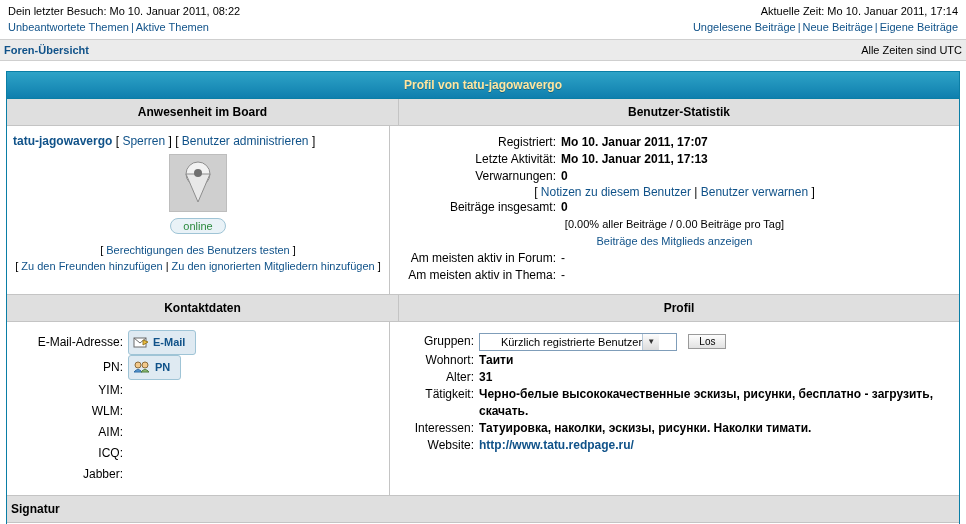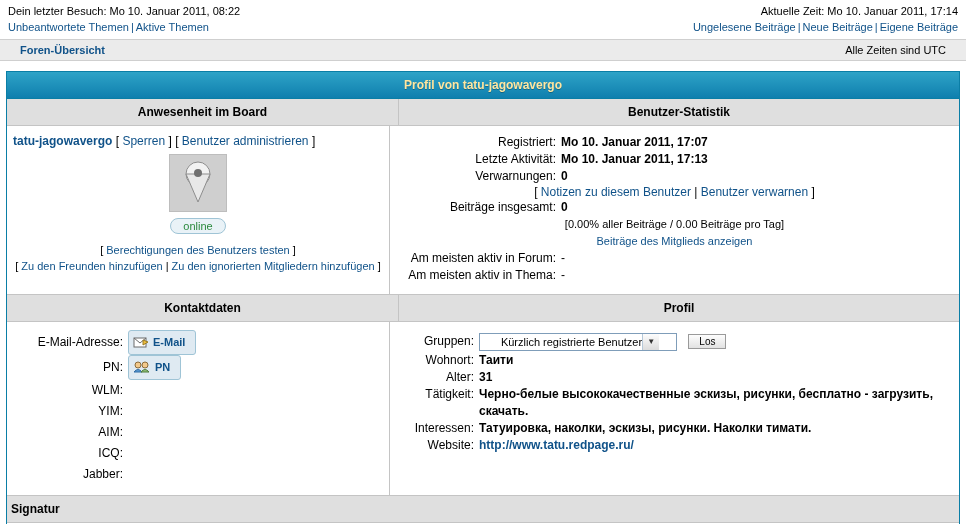--- a/index.html
+++ b/index.html
@@ -45,21 +45,21 @@
   .navlinks .sep { color: #105289; padding: 0 2px; }
 
   
   .crumbbar {
     display: flex;
     justify-content: space-between;
     align-items: center;
     background: #ebebeb;
     border-top: 1px solid #cfcfcf;
     border-bottom: 1px solid #cfcfcf;
-    padding: 4px 20px;
+    padding: 4px 4px;
     font-size: 11px;
     font-weight: bold;
   }
   .crumbbar .tz { font-weight: normal; color: #000; }
 
   
   .tablewrap {
     margin: 10px 6px 0 6px;
     border: 1px solid #0a7ea6;
     background: #ffffff;
@@ -378,25 +378,25 @@
                   <circle cx="12" cy="4" r="3" fill="#f3c98b" stroke="#8a6a3a"></circle>
                   <path d="M8 11 q4 -5 8 0 z" fill="#93c47d" stroke="#4f7a3a"></path>
                 </svg>
               </span>
               <span>PN</span>
             </a>
           </div>
         </div>
 
         <div class="contact-row">
+          <div class="lbl">YIM:</div>
+          <div></div>
+        </div>
+        <div class="contact-row">
           <div class="lbl">WLM:</div>
-          <div></div>
-        </div>
-        <div class="contact-row">
-          <div class="lbl">YIM:</div>
           <div></div>
         </div>
         <div class="contact-row">
           <div class="lbl">AIM:</div>
           <div></div>
         </div>
         <div class="contact-row">
           <div class="lbl">ICQ:</div>
           <div></div>
         </div>

